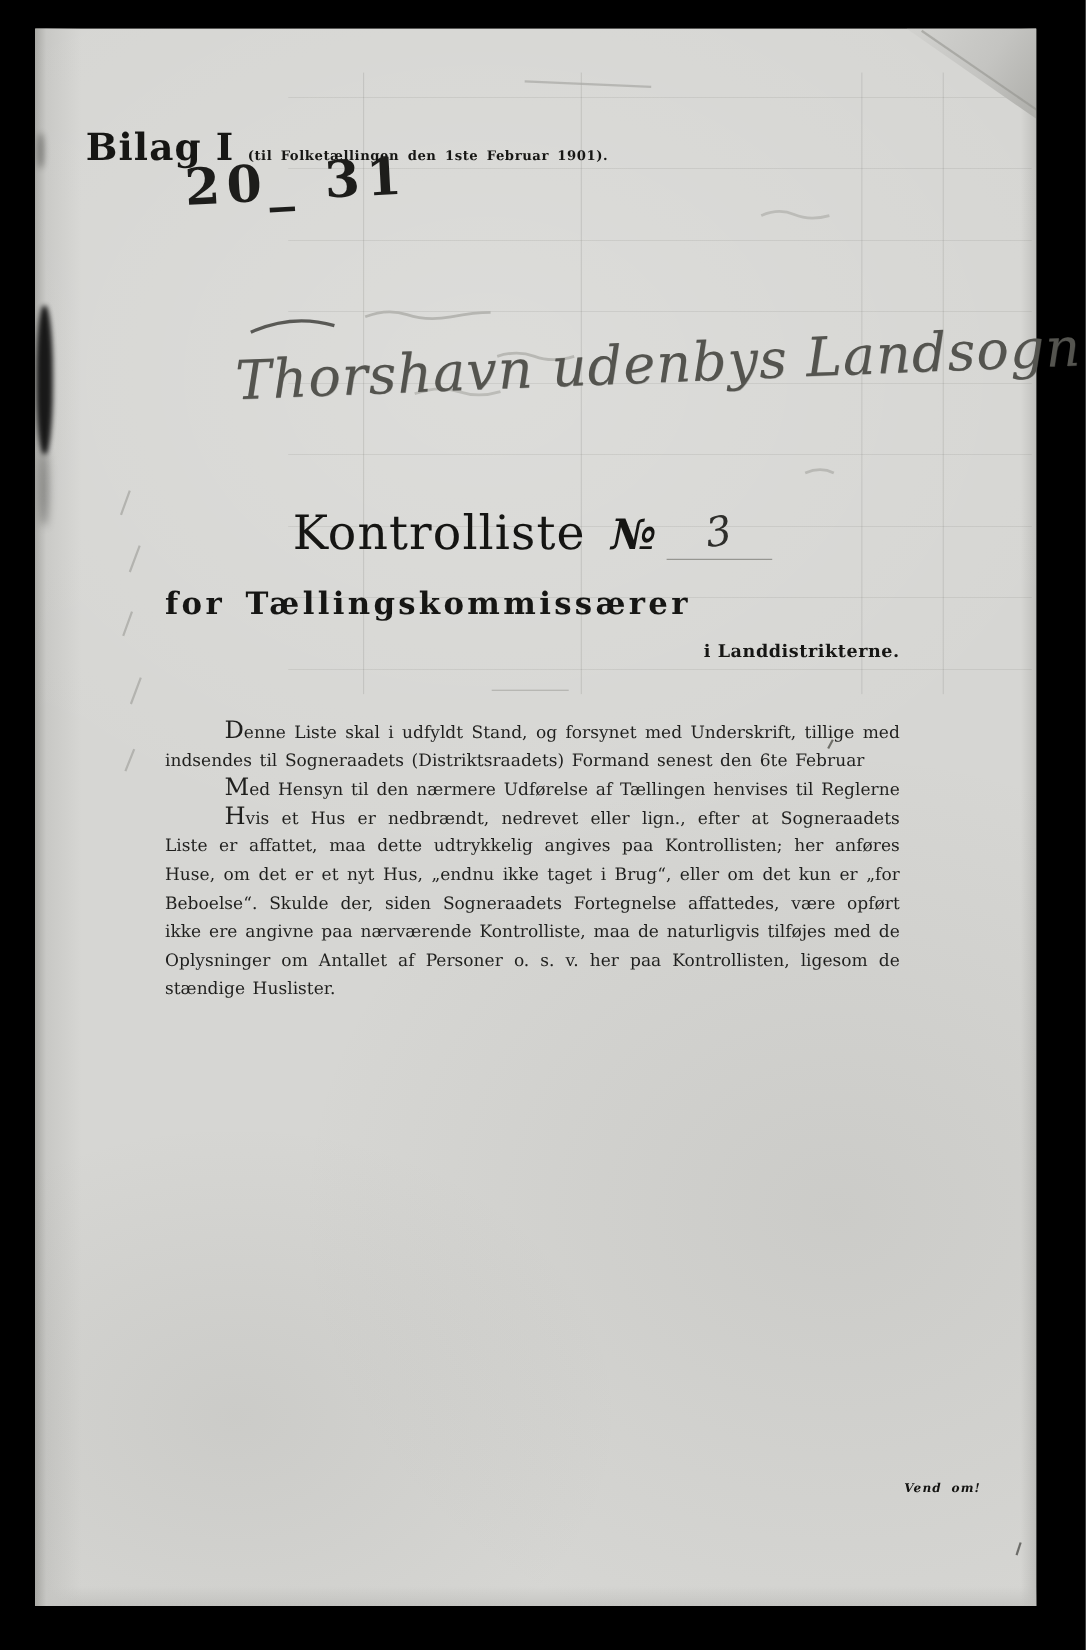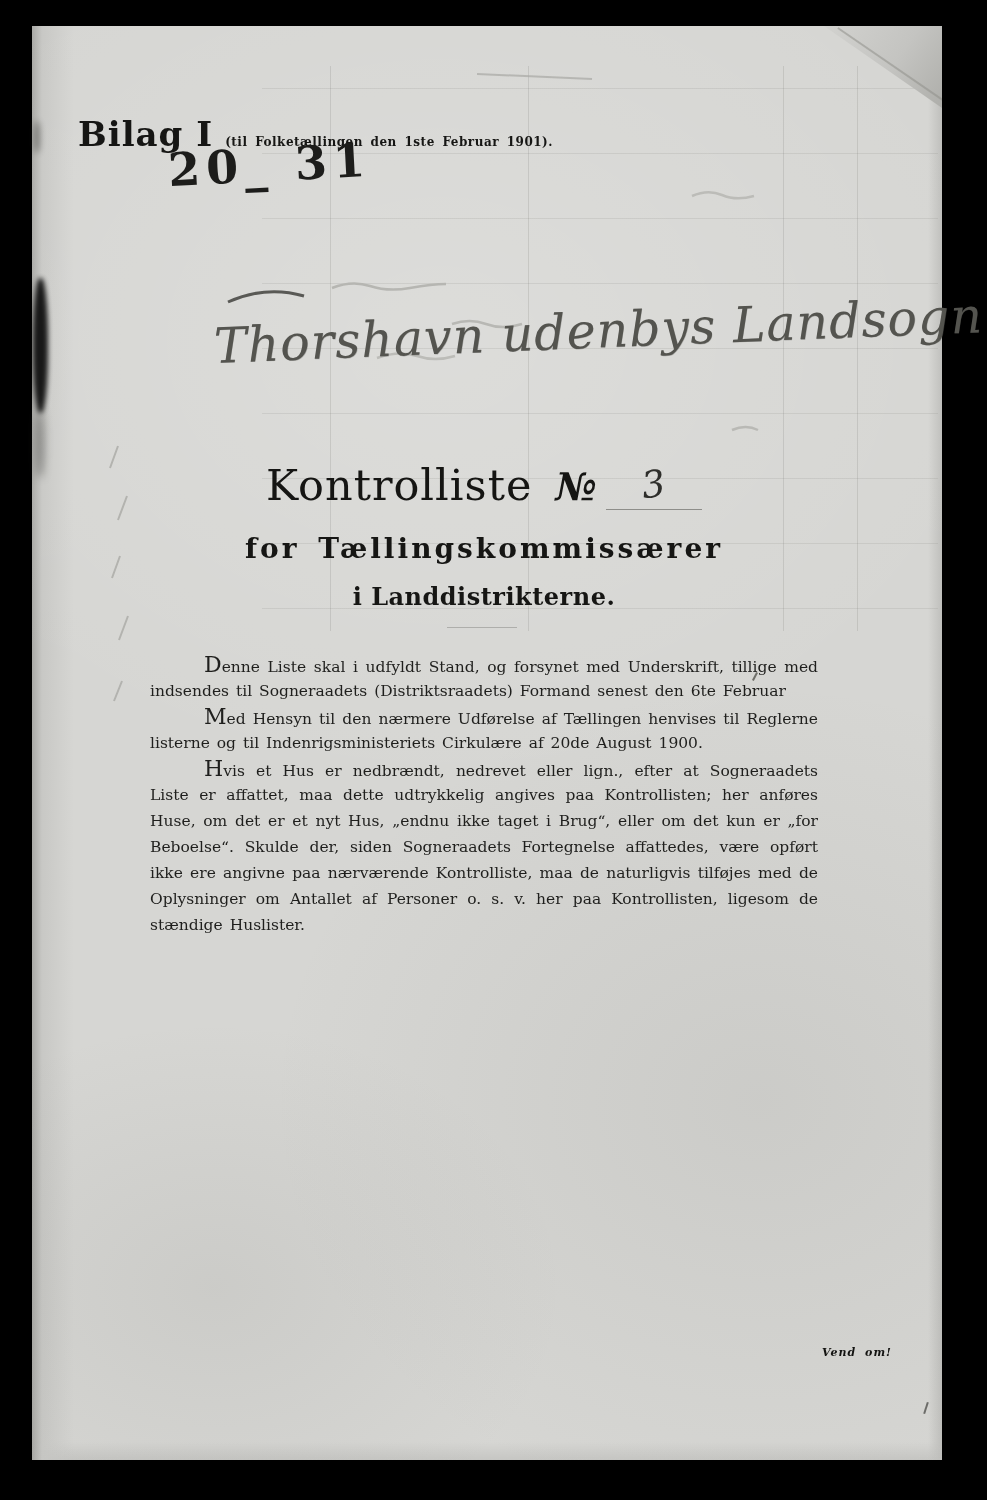--- a/index.html
+++ b/index.html
@@ -60,24 +60,24 @@
     transform: rotate(-2.3deg); transform-origin: left center;
     letter-spacing: 1px; white-space: nowrap;
     text-shadow: 0.4px 0.4px 0.6px rgba(84,84,79,0.35);
   }
   
   .title-row { position: absolute; left: 118px; top: 434px; width: 668px; text-align: center; color: #151513; }
   .title-main { font-size: 43px; font-weight: 400; letter-spacing: 1px; }
   .no-symbol { font-size: 38px; font-weight: 700; font-style: italic; margin-left: 18px; }
   .no-slot { display: inline-block; width: 96px; border-bottom: 1.5px solid #8e8e8a; text-align: center; margin-left: 4px; }
   .hand-no { display: inline-block; font-size: 37px; font-style: italic; color: #2e2e2b; transform: rotate(-8deg) translateY(-3px); }
-  .subtitle1 { position: absolute; left: 118px; top: 506px; width: 668px; text-align: center;
+  .subtitle1 { position: absolute; left: 118px; top: 506px; width: 668px; 
     font-size: 28px; font-weight: 700; letter-spacing: 3px; word-spacing: 6px; color: #161614; }
-  .subtitle2 { position: absolute; left: 118px; top: 556px; width: 668px; text-align: center;
-    font-size: 24px; font-weight: 700; letter-spacing: 0.5px; color: #161614; }
+  .subtitle2 { position: absolute; left: 118px; top: 556px; width: 668px; text-align: right;
+    font-size: 16px; font-weight: 700; letter-spacing: 0.5px; color: #161614; }
   .divider { position: absolute; left: 415px; top: 601px; width: 70px; height: 1px; background: #aeaeab; }
   
   .body-col { position: absolute; left: 118px; top: 626px; width: 668px; color: #1f1f1d; }
   .line {
     font-size: 15.5px; line-height: 26px; height: 26px; white-space: nowrap;
     text-align: justify; text-align-last: justify; word-spacing: 2px;
     white-space: normal; overflow: hidden;
   }
   .line.para-start { text-indent: 54px; }
   .line.para-start::first-letter { font-size: 22px; }
@@ -140,21 +140,20 @@
     <span class="no-slot"><span class="hand-no">3</span></span>
   </div>
   <div class="subtitle1">for Tællingskommissærer</div>
   <div class="subtitle2">i Landdistrikterne.</div>
   <div class="divider"></div>
 
   <div class="body-col">
     <div class="line para-start">Denne Liste skal i udfyldt Stand, og forsynet med Underskrift, tillige med Huslisterne</div>
     <div class="line para-end">indsendes til Sogneraadets (Distriktsraadets) Formand senest den 6te Februar 1901.</div>
     <div class="line para-start">Med Hensyn til den nærmere Udførelse af Tællingen henvises til Reglerne paa Hus-</div>
-    <div class="line para-end">listerne og til Indenrigsministeriets Cirkulære af 20de August 1900.</div>
     <div class="line para-start">Hvis et Hus er nedbrændt, nedrevet eller lign., efter at Sogneraadets (Distriktsraadets)</div>
     <div class="line">Liste er affattet, maa dette udtrykkelig angives paa Kontrollisten; her anføres ogsaa for ubeboede</div>
     <div class="line">Huse, om det er et nyt Hus, „endnu ikke taget i Brug“, eller om det kun er „for Tiden uden</div>
     <div class="line">Beboelse“.  Skulde der, siden Sogneraadets Fortegnelse affattedes, være opført Huse, som altsaa</div>
     <div class="line">ikke ere angivne paa nærværende Kontrolliste, maa de naturligvis tilføjes med de nødvendige</div>
     <div class="line">Oplysninger om Antallet af Personer o. s. v. her paa Kontrollisten, ligesom de ogsaa faa selv-</div>
     <div class="line para-end">stændige Huslister.</div>
   </div>
   <div class="pencil-tick"></div>
 

